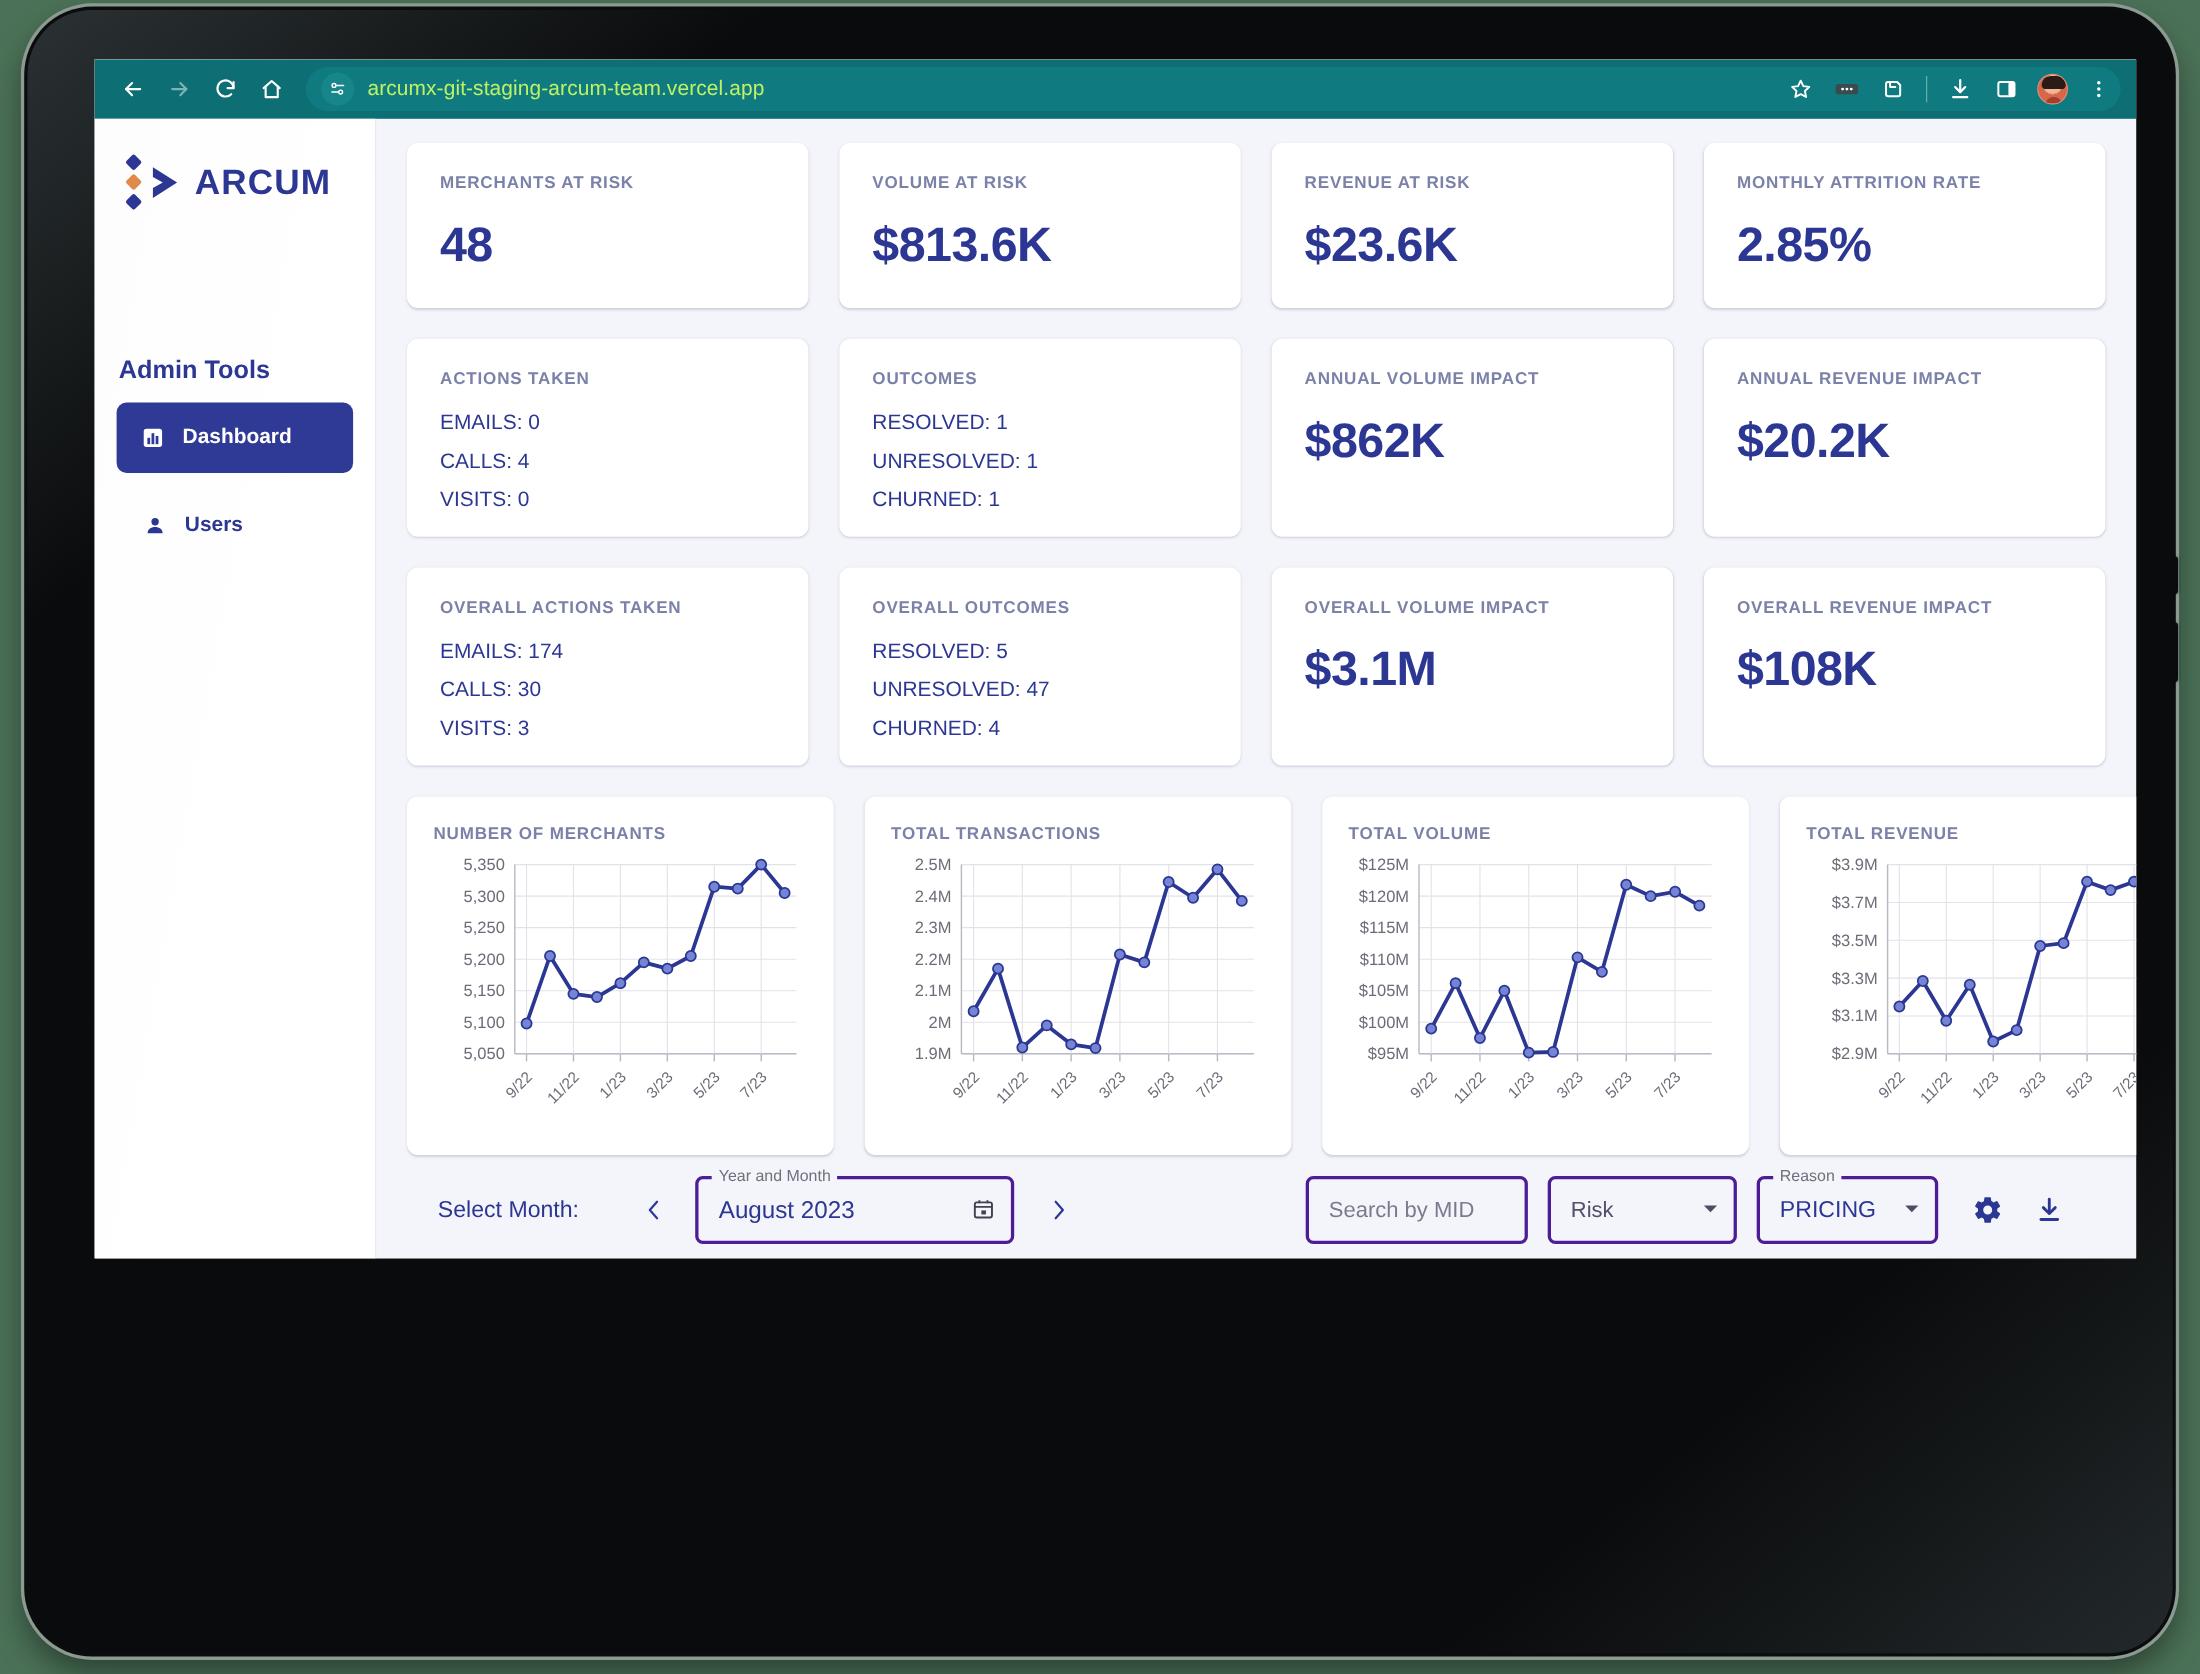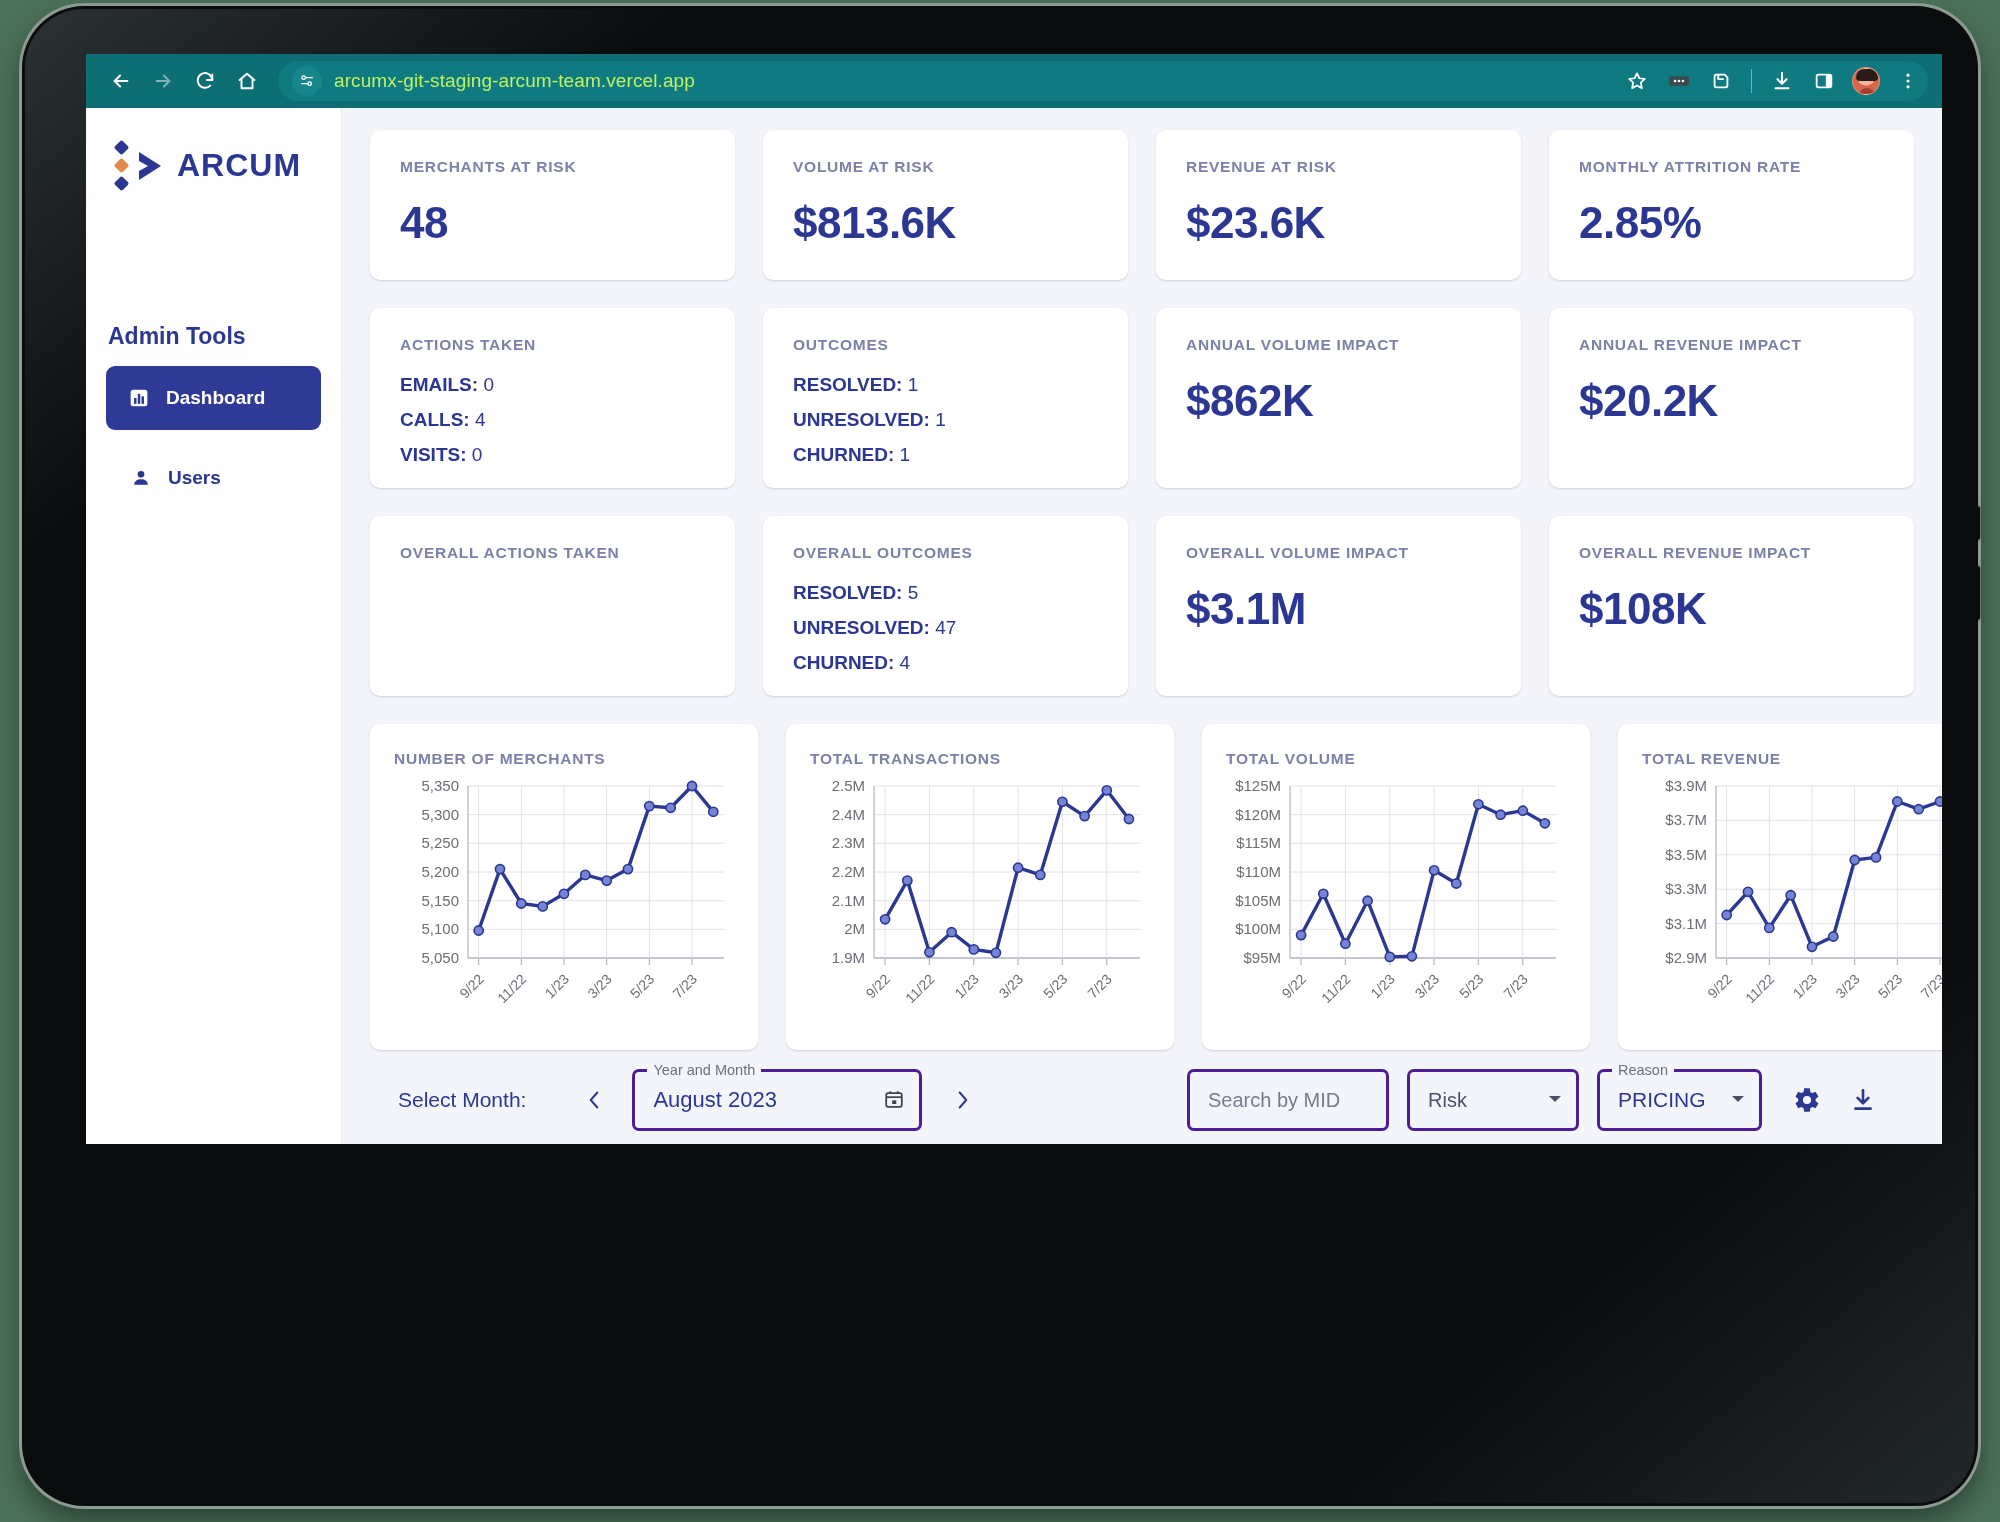--- a/index.html
+++ b/index.html
@@ -168,21 +168,21 @@
   .card-title {
     font-size: 15.5px; font-weight: bold; letter-spacing: .75px;
     color: #7b81a8; text-transform: uppercase;
   }
   .card-big {
     margin-top: 22px;
     font-size: 44px; font-weight: bold; color: #2b3792; letter-spacing: -.5px;
   }
   .stat-list { margin-top: 20px; }
   .stat-line { font-size: 19px; color: #2b3792; margin-bottom: 13px; }
-  .stat-line .k { font-weight: bold; }
+  .stat-line .k { font-weight: normal; }
   .stat-line .v { font-weight: normal; }
 
   .row1 .card { height: 150px; }
   .row2 .card, .row3 .card { height: 180px; }
   .row4 .card { height: 326px; padding: 26px 24px 14px 24px; }
 
   .rowgap { margin-top: 28px; }
 
   
   .chart-wrap { margin-top: 6px; }
@@ -409,20 +409,25 @@
           </div>
           <div class="card">
             <div class="card-title">ANNUAL REVENUE IMPACT</div>
             <div class="card-big">$20.2K</div>
           </div>
         </div>
 
         <div class="grid row3 rowgap">
           <div class="card">
             <div class="card-title">OVERALL ACTIONS TAKEN</div>
+            <div class="stat-list">
+              <div class="stat-line"><span class="k">EMAILS:</span> <span class="v">174</span></div>
+              <div class="stat-line"><span class="k">CALLS:</span> <span class="v">30</span></div>
+              <div class="stat-line"><span class="k">VISITS:</span> <span class="v">3</span></div>
+            </div>
           </div>
           <div class="card">
             <div class="card-title">OVERALL OUTCOMES</div>
             <div class="stat-list">
               <div class="stat-line"><span class="k">RESOLVED:</span> <span class="v">5</span></div>
               <div class="stat-line"><span class="k">UNRESOLVED:</span> <span class="v">47</span></div>
               <div class="stat-line"><span class="k">CHURNED:</span> <span class="v">4</span></div>
             </div>
           </div>
           <div class="card">

